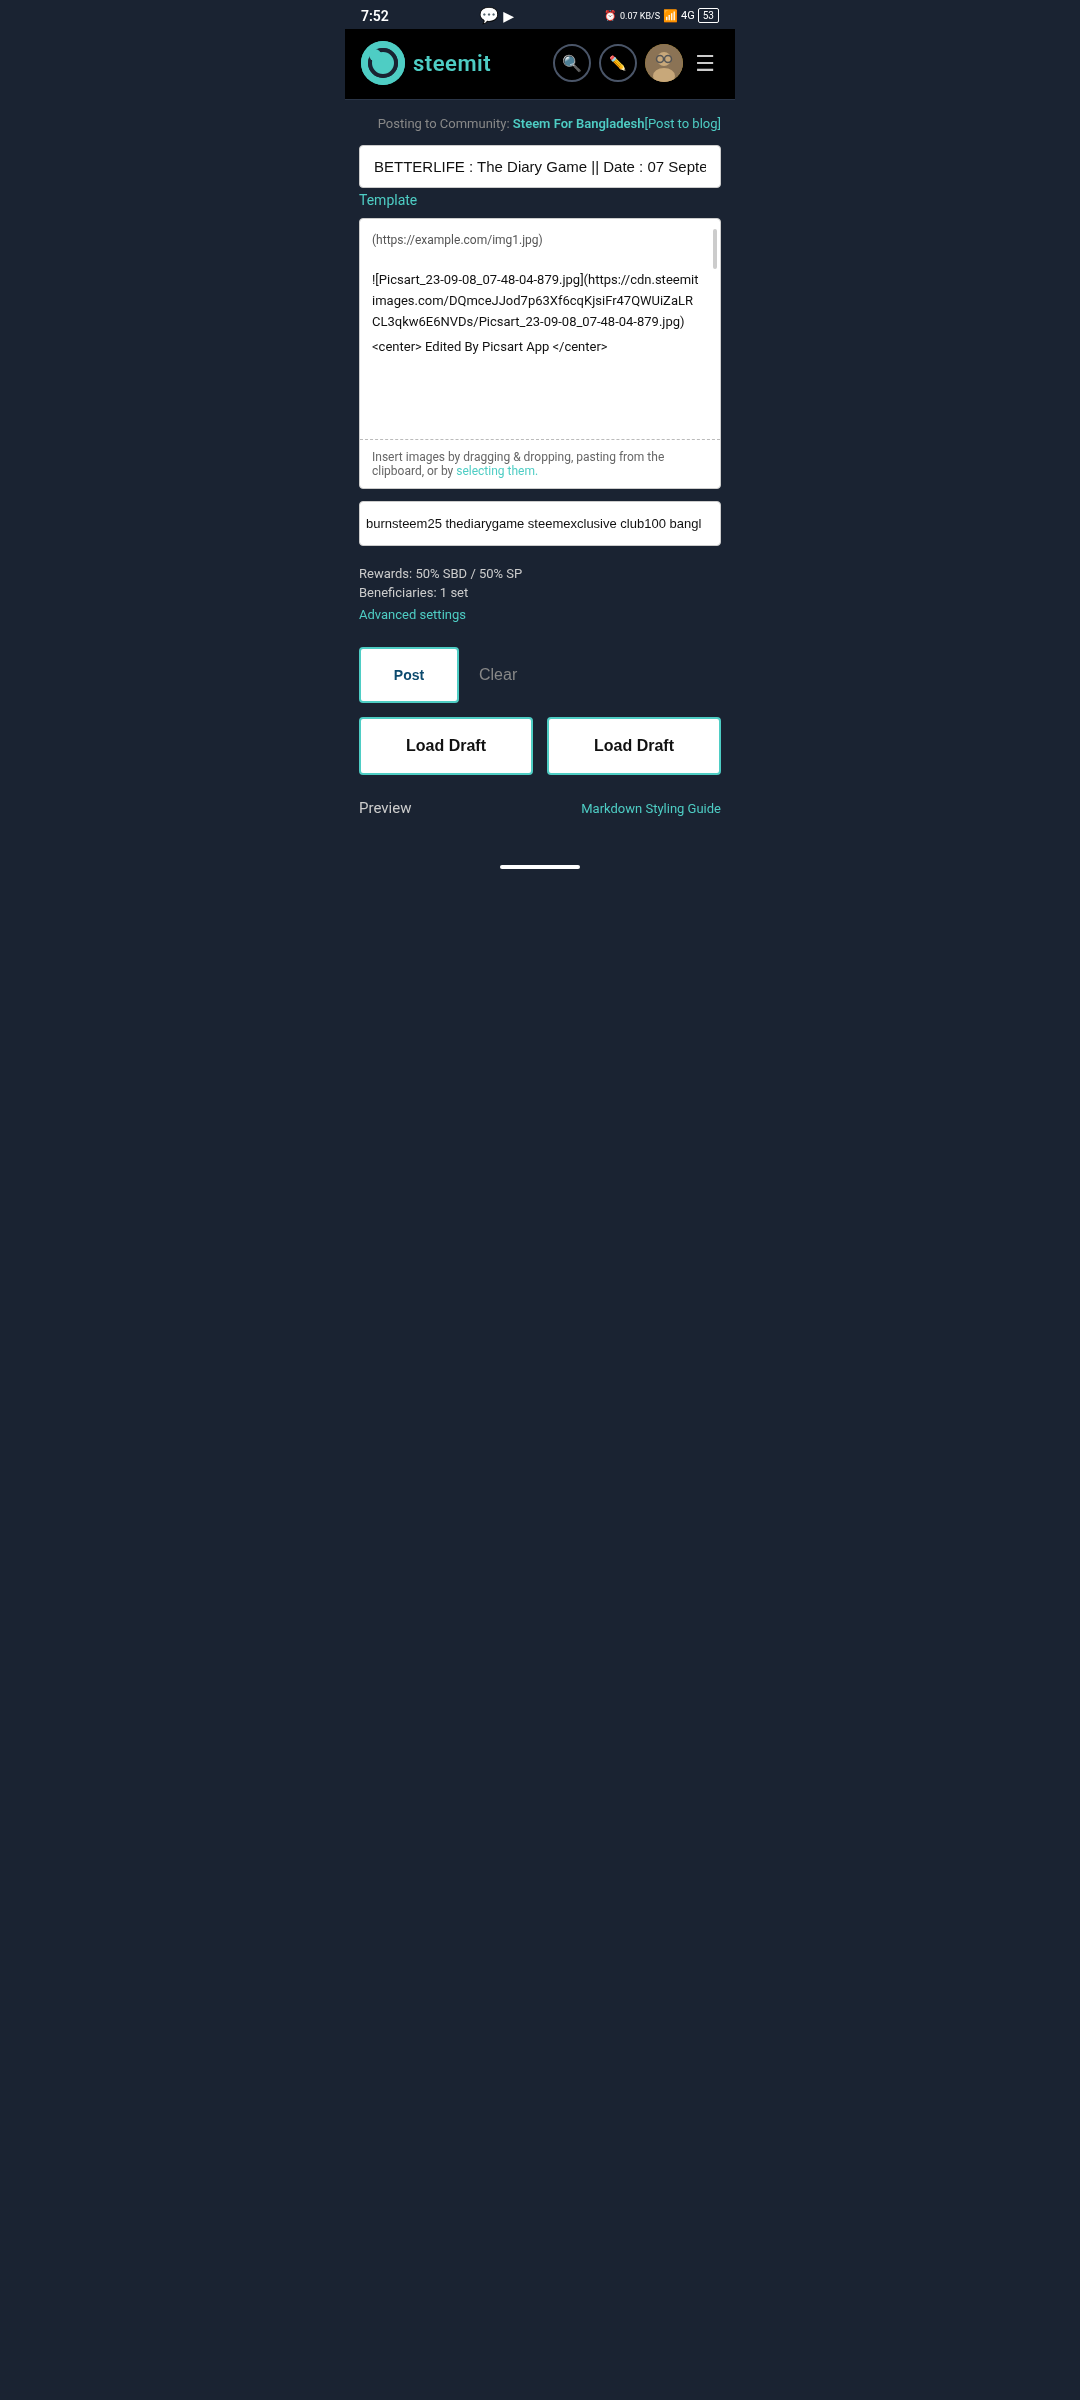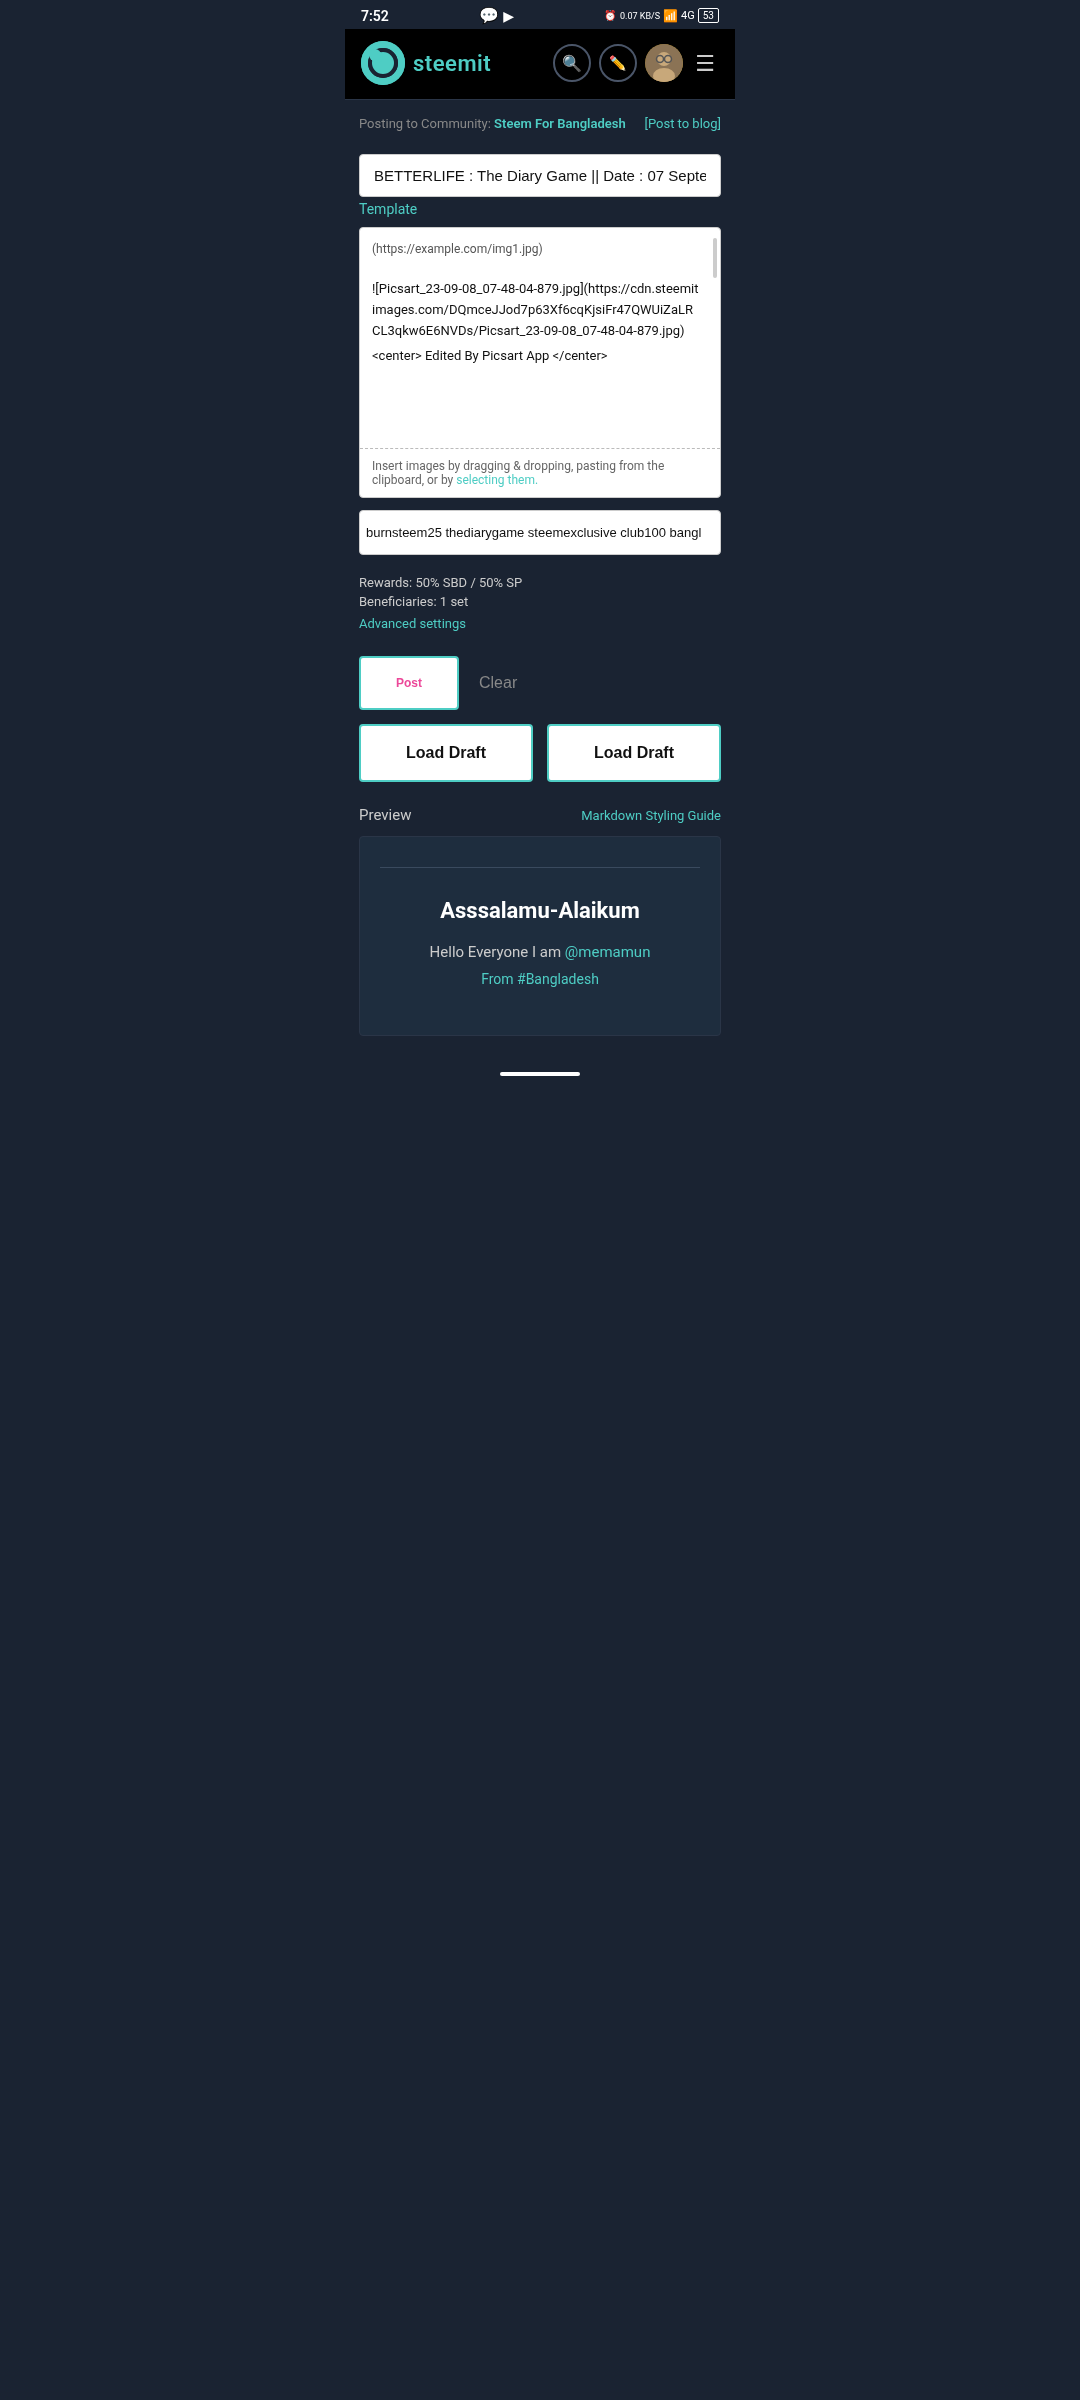--- a/index.html
+++ b/index.html
@@ -100,23 +100,23 @@
     }
 
     
     .content {
       padding: 16px 14px;
     }
 
     
     .community-line {
       display: flex;
-      justify-content: space-between;
-      align-items: center;
-      margin-bottom: 23px;
+      justify-content: flex-end;
+      align-items: center;
+      margin-bottom: 14px;
       font-size: 13px;
     }
     .community-label { color: #888; }
     .community-name { color: #4ecdc4; font-weight: 600; }
     .post-to-blog { color: #4ecdc4; font-size: 13px; }
 
     
     .title-input-wrapper {
       border: 1.5px solid #ccc;
       border-radius: 4px;
@@ -230,23 +230,23 @@
       display: flex;
       gap: 0;
       margin-bottom: 14px;
       align-items: center;
     }
     .btn-post {
       padding: 18px 20px;
       background: #fff;
       border: 2px solid #4ecdc4;
       border-radius: 4px;
-      font-size: 12px;
+      font-size: 14px;
       font-weight: 700;
-      color: #ec4899;
+      color: #0c4a6e;
       cursor: pointer;
       min-width: 100px;
     }
     .btn-clear {
       padding: 18px 20px;
       background: transparent;
       border: none;
       font-size: 16px;
       color: #888;
       cursor: pointer;
@@ -428,24 +428,16 @@
   <div class="draft-buttons-row">
     <button class="btn-draft">Load Draft</button>
     <button class="btn-draft">Load Draft</button>
   </div>
 
   <div class="preview-header">
     <span class="preview-label">Preview</span>
     <span class="markdown-guide-link">Markdown Styling Guide</span>
   </div>
 
-  <div class="preview-box">
-    <hr class="preview-divider">
-    <div class="preview-greeting">Asssalamu-Alaikum</div>
-    <div class="preview-intro">
-      <span>Hello Everyone I am </span><span class="preview-username">@memamun</span>
-    </div>
-    <div class="preview-more">From #Bangladesh</div>
-  </div>
 
 </div>
 
 <div class="scroll-indicator"></div>
 
 </body></html>

